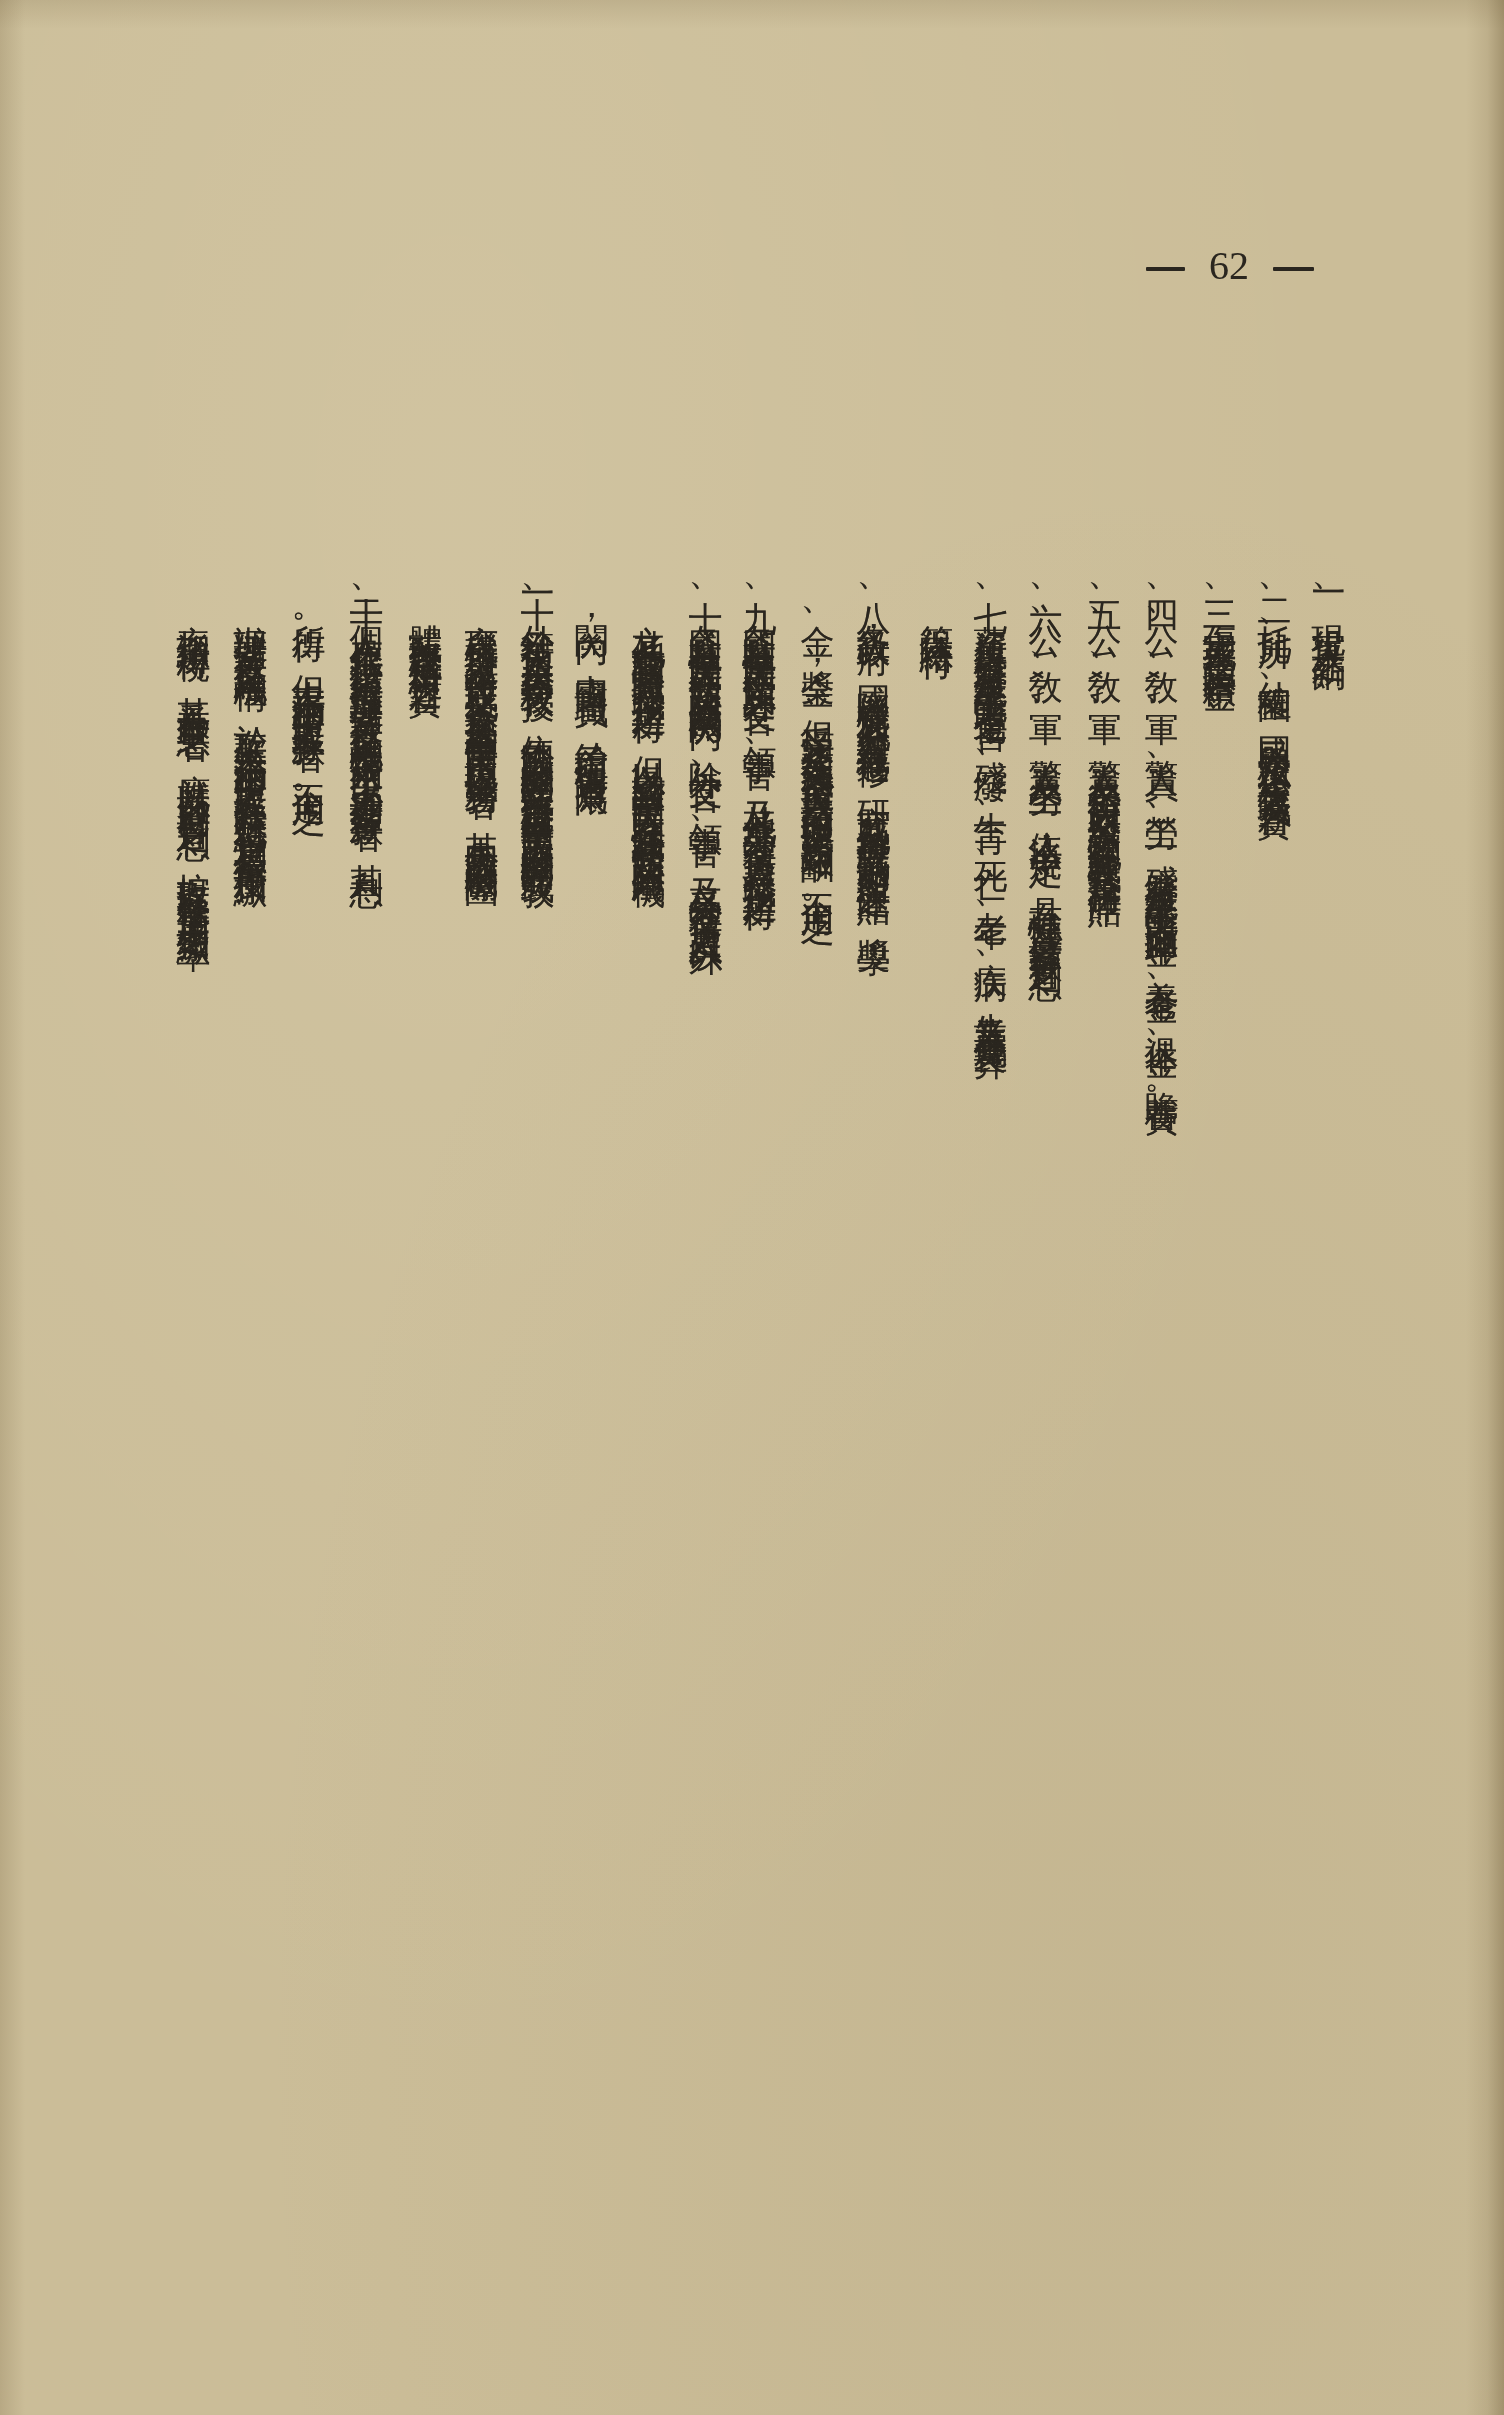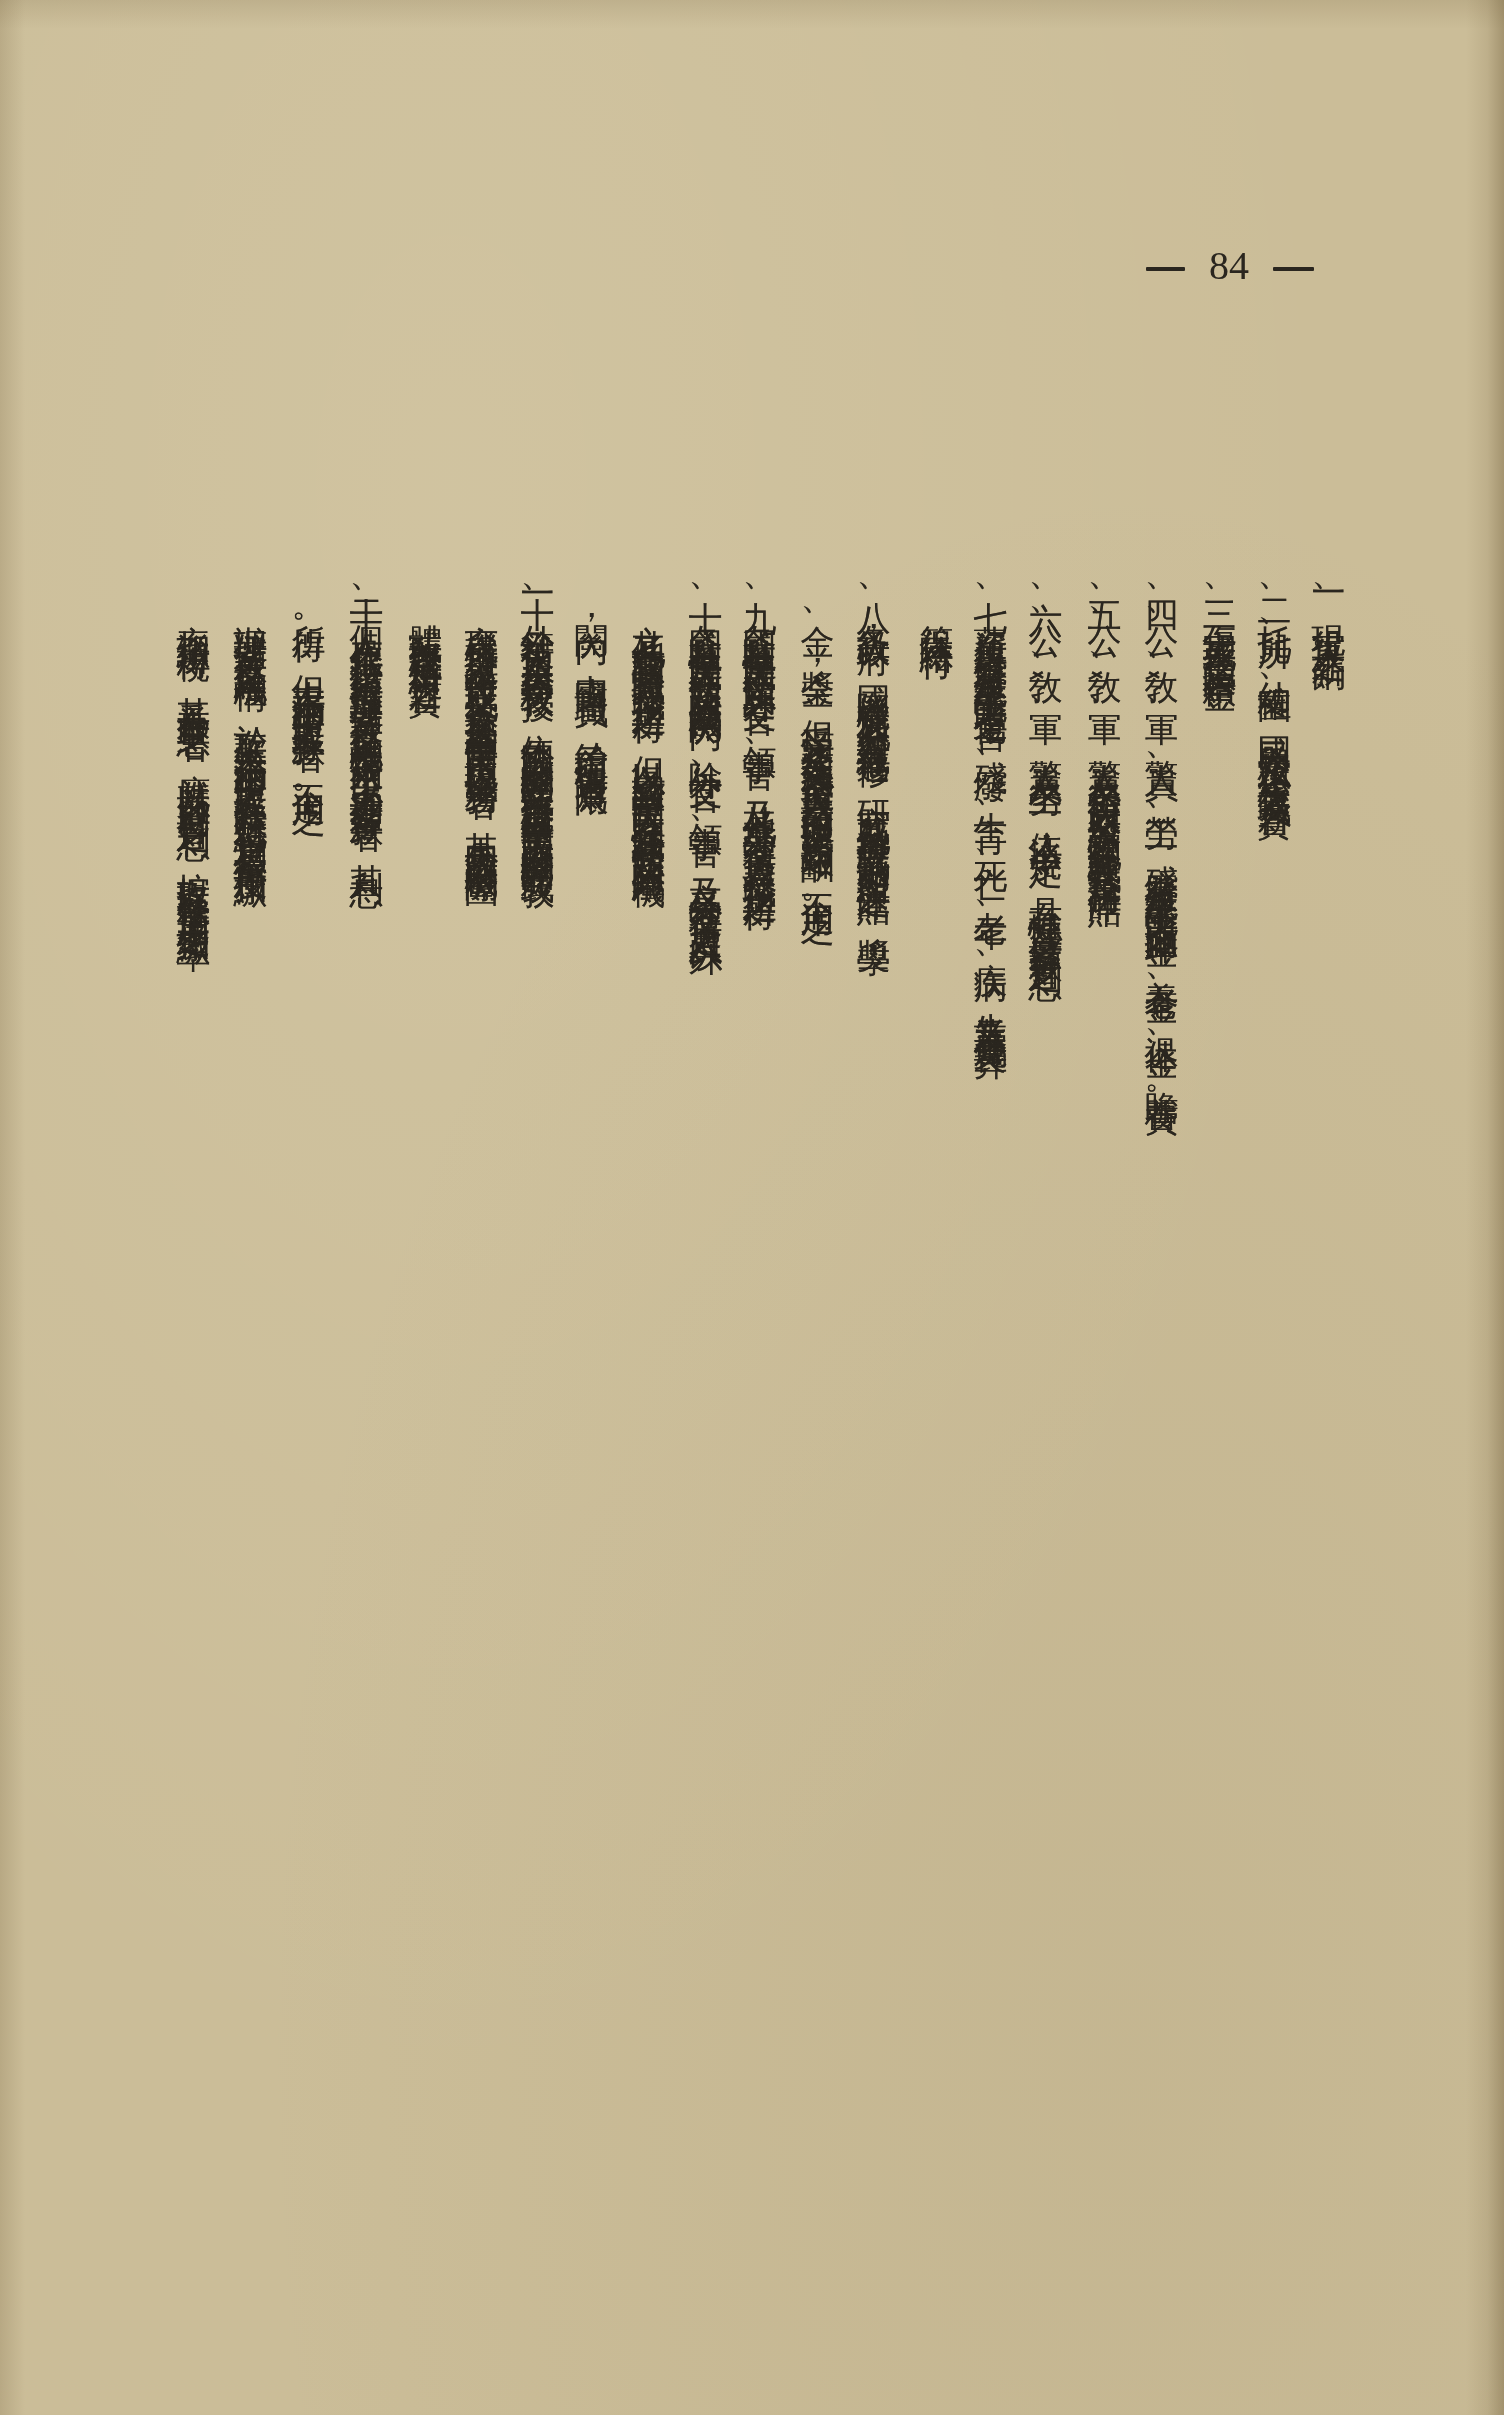--- a/index.html
+++ b/index.html
@@ -64,21 +64,21 @@
     .c19 { left: 233px; }
     .c20 { left: 176px; }
   </style>
 </head>
 <body>
 
 <div class="page">
 
   <div>
     <span class="dash dash-left"></span>
-    <span class="page-num">84</span>
+    <span class="page-num">62</span>
     <span class="dash dash-right"></span>
   </div>
 
   <div>
     <div class="col c0">
       <div class="prefix"><span class="num">一</span><span class="sep">、</span></div>
       <div class="body">現役軍人之薪餉。</div>
     </div>
   </div>
 

